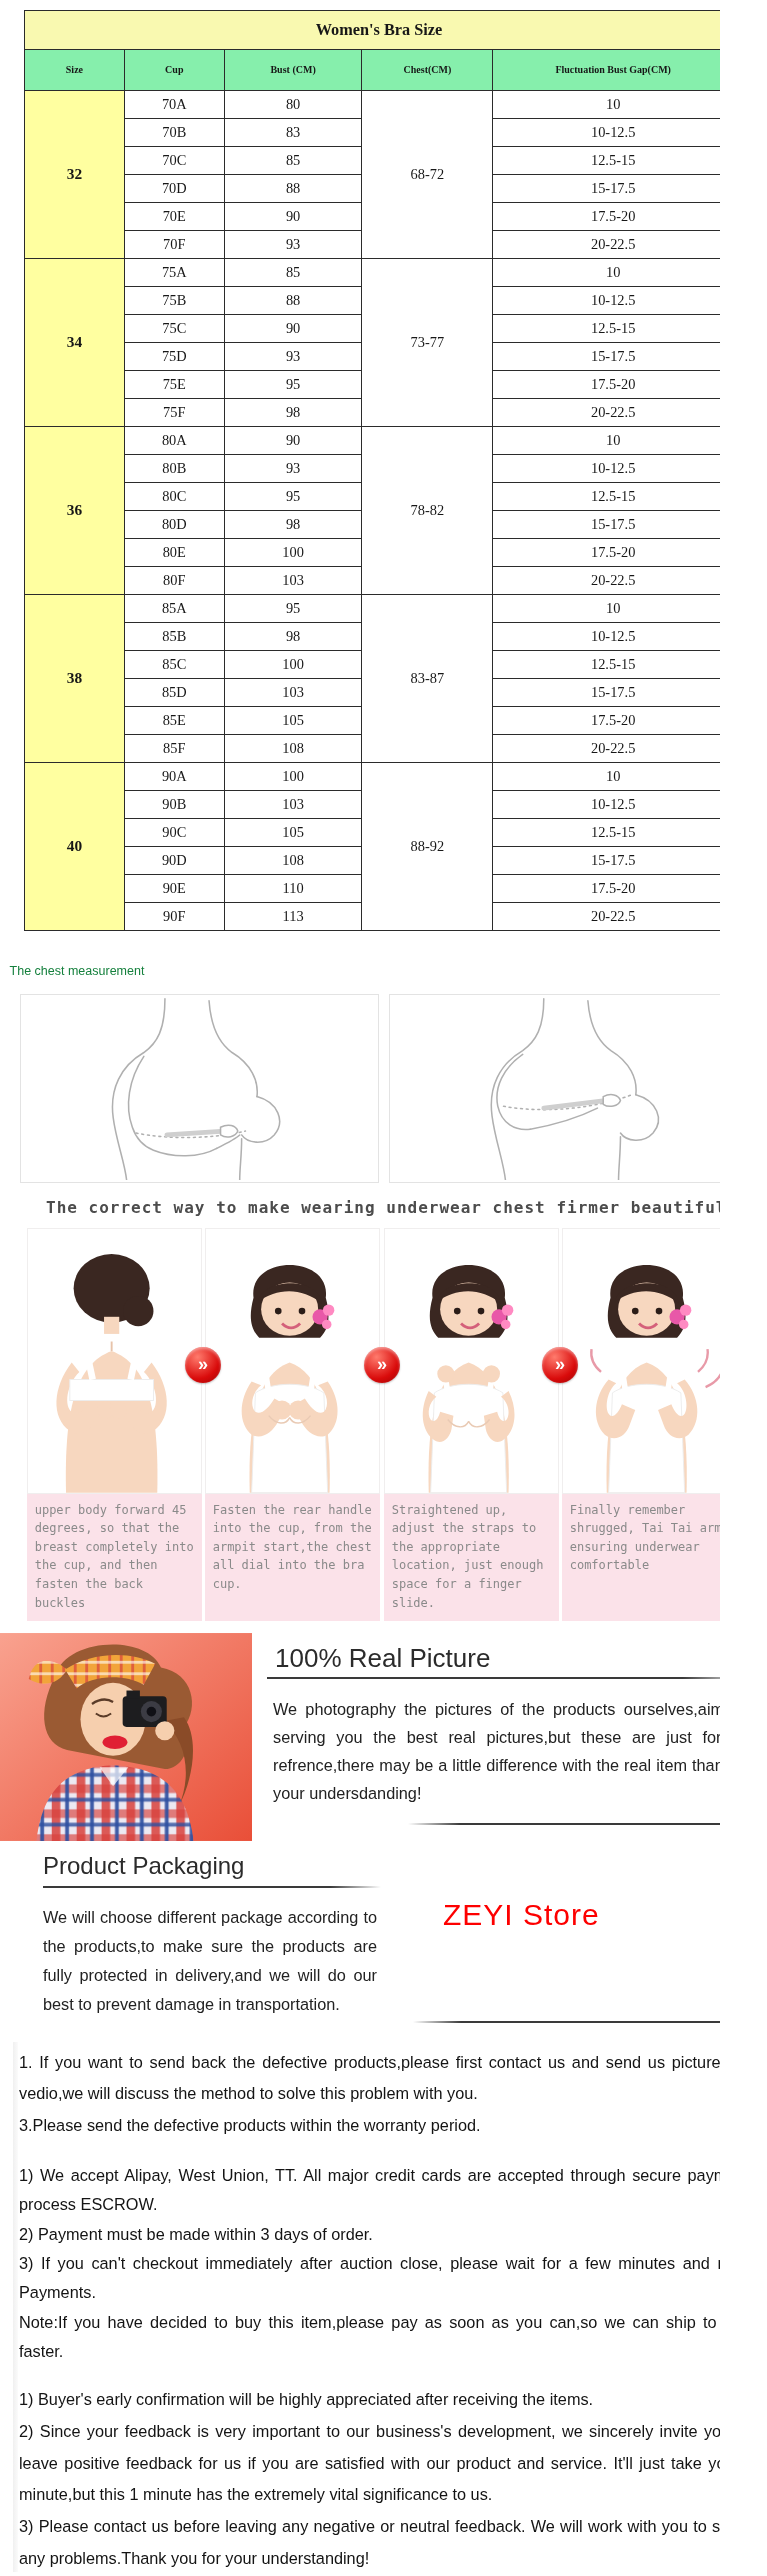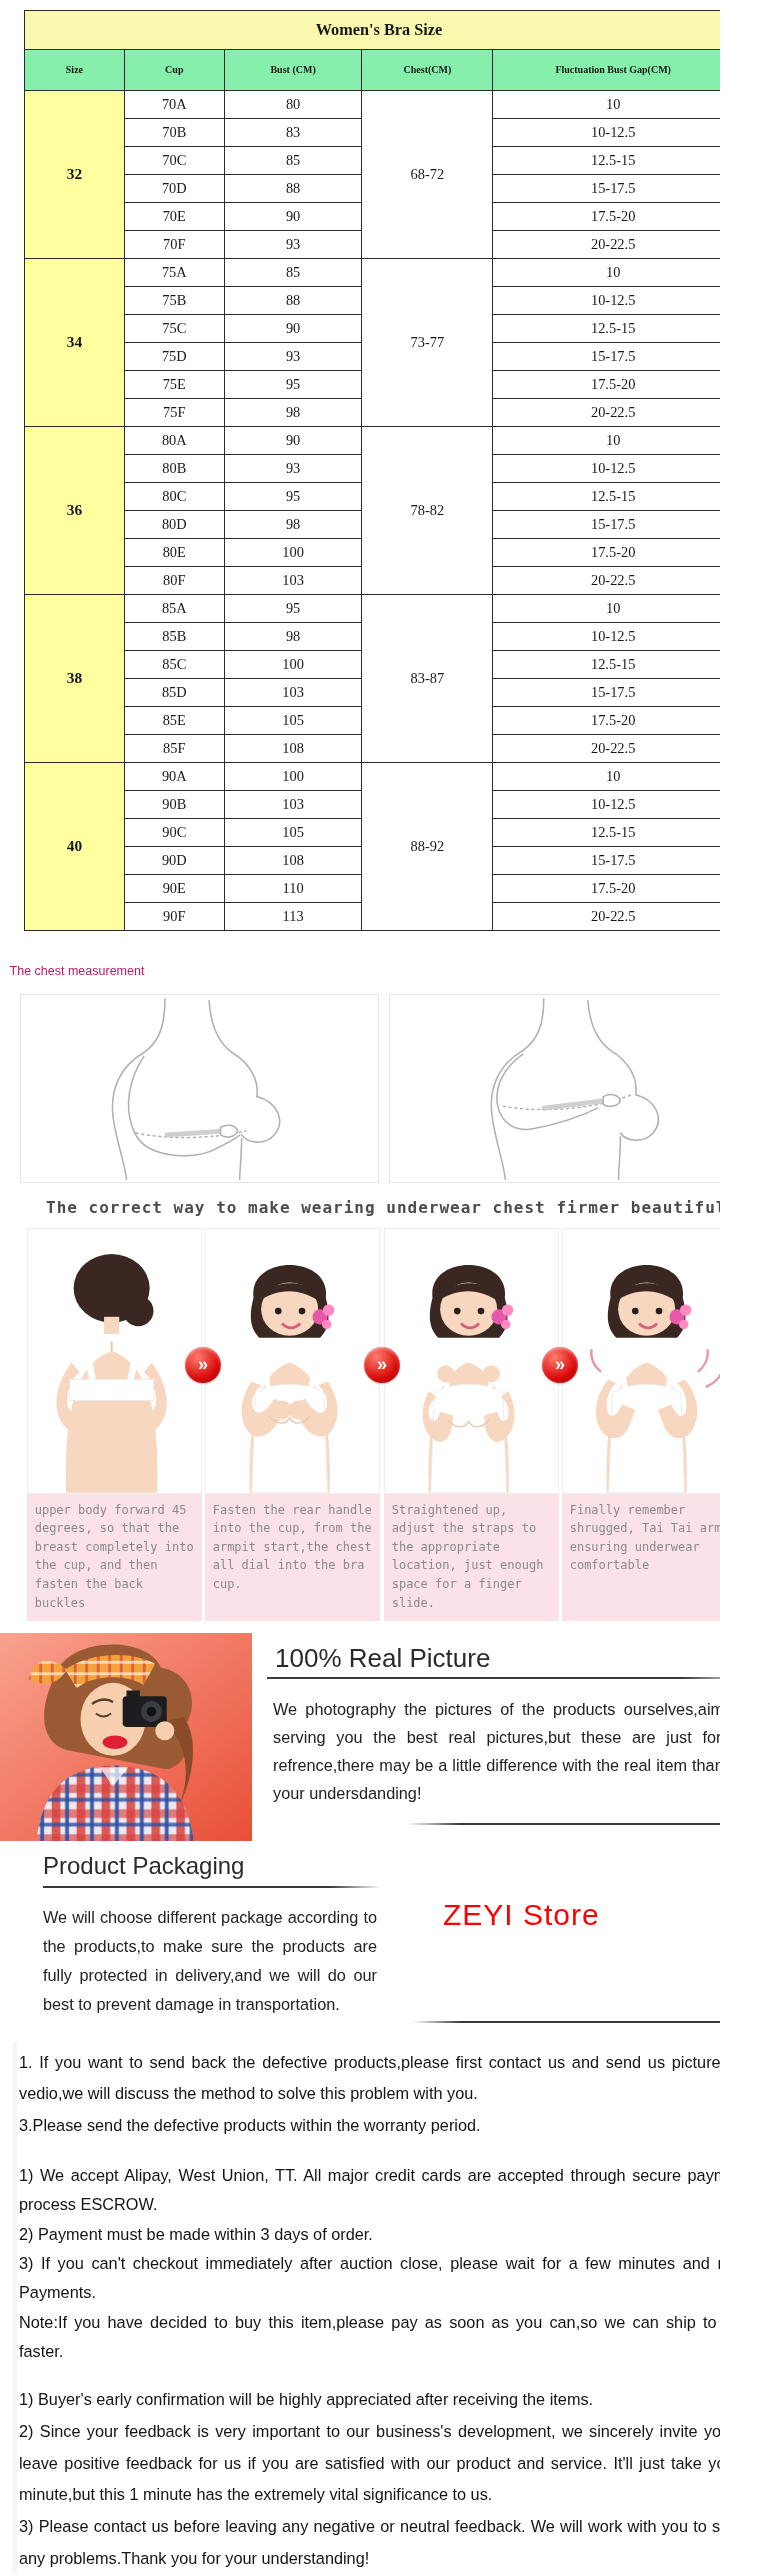--- a/index.html
+++ b/index.html
@@ -10,21 +10,21 @@
   .size-table{position:absolute;left:24px;top:9.6px;width:710px;border-collapse:collapse;
               font-family:"Liberation Serif",serif;text-align:center;color:#171717;
               border:1.9px solid #2b2b2b;}
   .size-table th,.size-table td{border:1px solid #2b2b2b;padding:0;}
   .tbl-title{background:#f9f9b0;height:38px;font-size:16.3px;font-weight:bold;}
   .col-head th{background:#86efac;height:40px;font-size:10px;font-weight:bold;}
   .size-table tbody td{height:27px;font-size:14.4px;background:#fff;}
   .size-table td.size-cell{background:#ffffa0;font-weight:bold;font-size:15.4px;}
 
   
-  .measure-label{position:absolute;left:9.6px;top:964px;font-size:12.5px;color:#be185d;}
+  .measure-label{position:absolute;left:9.6px;top:964px;font-size:12.5px;color:#15803d;}
   .measure-box{position:absolute;top:994px;height:187px;background:#fff;border:1px solid #e3e3e3;}
   .measure-box.b1{left:20px;width:357px;}
   .measure-box.b2{left:389px;width:369px;}
 
   
   .guide-title{position:absolute;left:46px;top:1198px;width:701px;
                font-family:"DejaVu Sans Mono",monospace;font-weight:bold;
                font-size:16px;letter-spacing:1px;color:#4c4c4c;}
   .step-panel{position:absolute;top:1228px;width:175px;height:266px;background:#fff;
               border:1px solid #f0eeee;box-sizing:border-box;}

